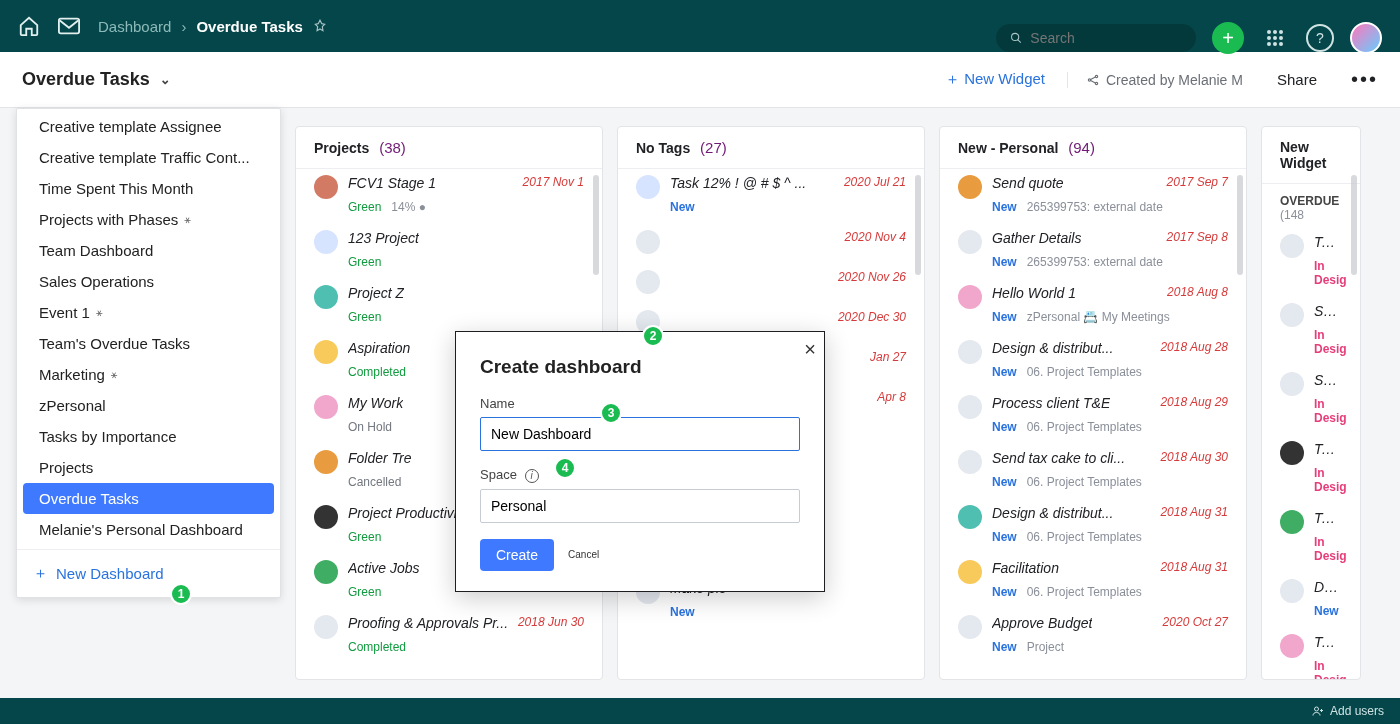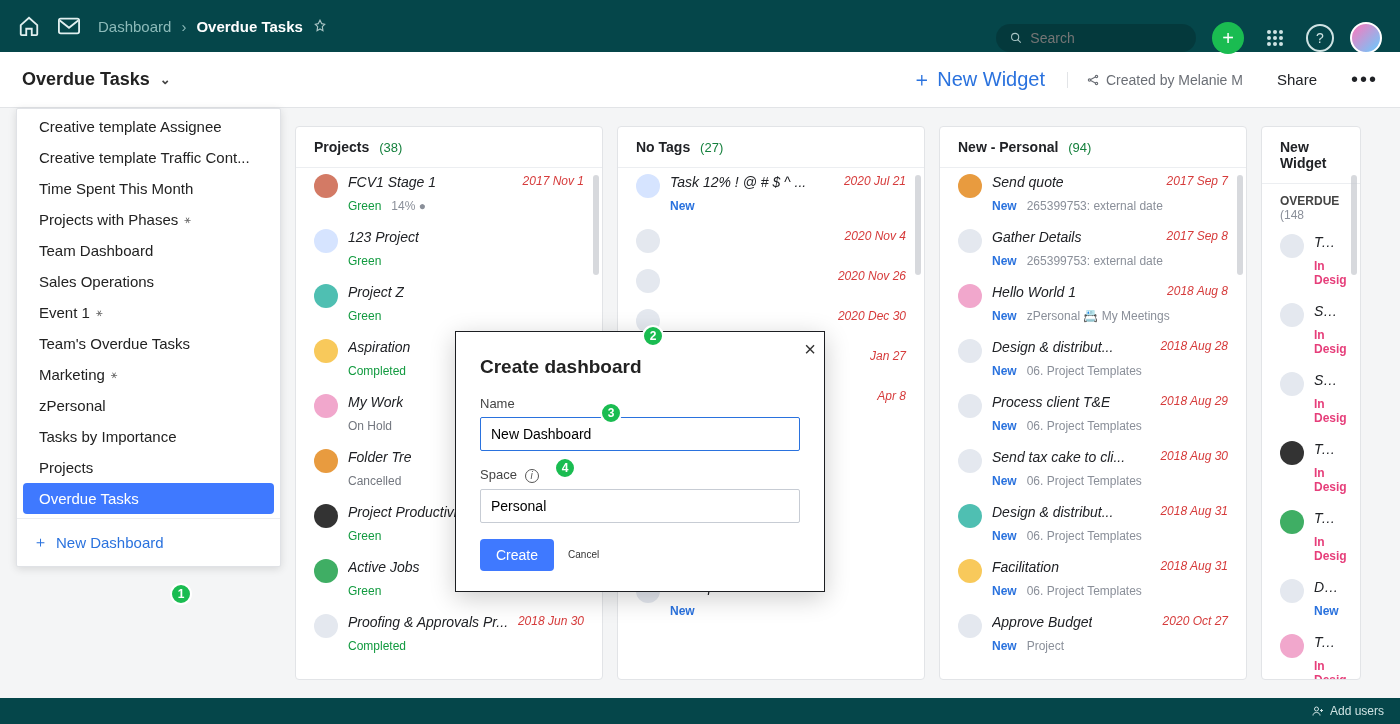--- a/index.html
+++ b/index.html
@@ -55,21 +55,21 @@
 }
 
 
 .page-header {
   height: 56px; background:#fff; border-bottom:1px solid #e2e4e7;
   display:flex; align-items:center; padding: 0 22px;
 }
 .page-header h1 { font-size:18px; font-weight:600; display:flex; gap:10px; align-items:center; }
 .page-header h1 .chev { font-size:13px; color:#444; }
 .page-header .right { margin-left:auto; display:flex; align-items:center; gap:22px; }
-.new-widget { color:#2a72de; font-size:20px; cursor:pointer; }
+.new-widget { color:#2a72de; font-size:15px; cursor:pointer; }
 .created-by { color:#6b6f76; font-size:14px; display:flex; gap:6px; align-items:center; border-left:1px solid #e2e4e7; padding-left:18px; }
 .share-btn { font-size:15px; color:#202226; cursor:pointer; padding:6px 12px; }
 .more-dots { font-size:20px; letter-spacing:2px; cursor:pointer; color:#202226; }
 
 
 .main {
   display:flex; height: calc(724px - 52px - 56px - 26px);
   background:#f4f5f6; position:relative;
 }
 .sidebar-panel {
@@ -96,21 +96,21 @@
 }
 .col {
   background:#fff; border:1px solid #e2e4e7; border-radius:4px;
   flex: 0 0 308px; min-width:308px; height:100%; position:relative;
   display:flex; flex-direction:column;
 }
 .col-header {
   padding: 12px 18px; font-size:14px; font-weight:600; color:#202226;
   border-bottom:1px solid #eceef1;
 }
-.col-header .count { font-weight:400; color:#15803d; margin-left:6px; font-size:13px; }
+.col-header .count { font-weight:400; color:#701a75; margin-left:6px; font-size:15px; }
 .subheader {
   padding: 10px 18px 6px; font-size:12px; font-weight:700; color:#444;
 }
 .subheader .count { color:#8a8f99; font-weight:400; }
 
 .item {
   padding: 6px 18px 10px; display:flex; gap:10px; cursor:pointer;
 }
 .item .av {
   width:24px;height:24px;border-radius:50%;
@@ -310,20 +310,23 @@
         </li>
         <li>
           <span>Tasks by Importance</span>
         </li>
         <li>
           <span>Projects</span>
         </li>
         <li class="selected">
           <span>Overdue Tasks</span>
         </li>
+        <li>
+          <span>Melanie's Personal Dashboard</span>
+        </li>
       </ul>
     <div class="new-dash">
       ＋ <span>New Dashboard</span>
     </div>
   </div>
 
   <div class="board">
 
     <div class="col">
       <div class="col-header">

